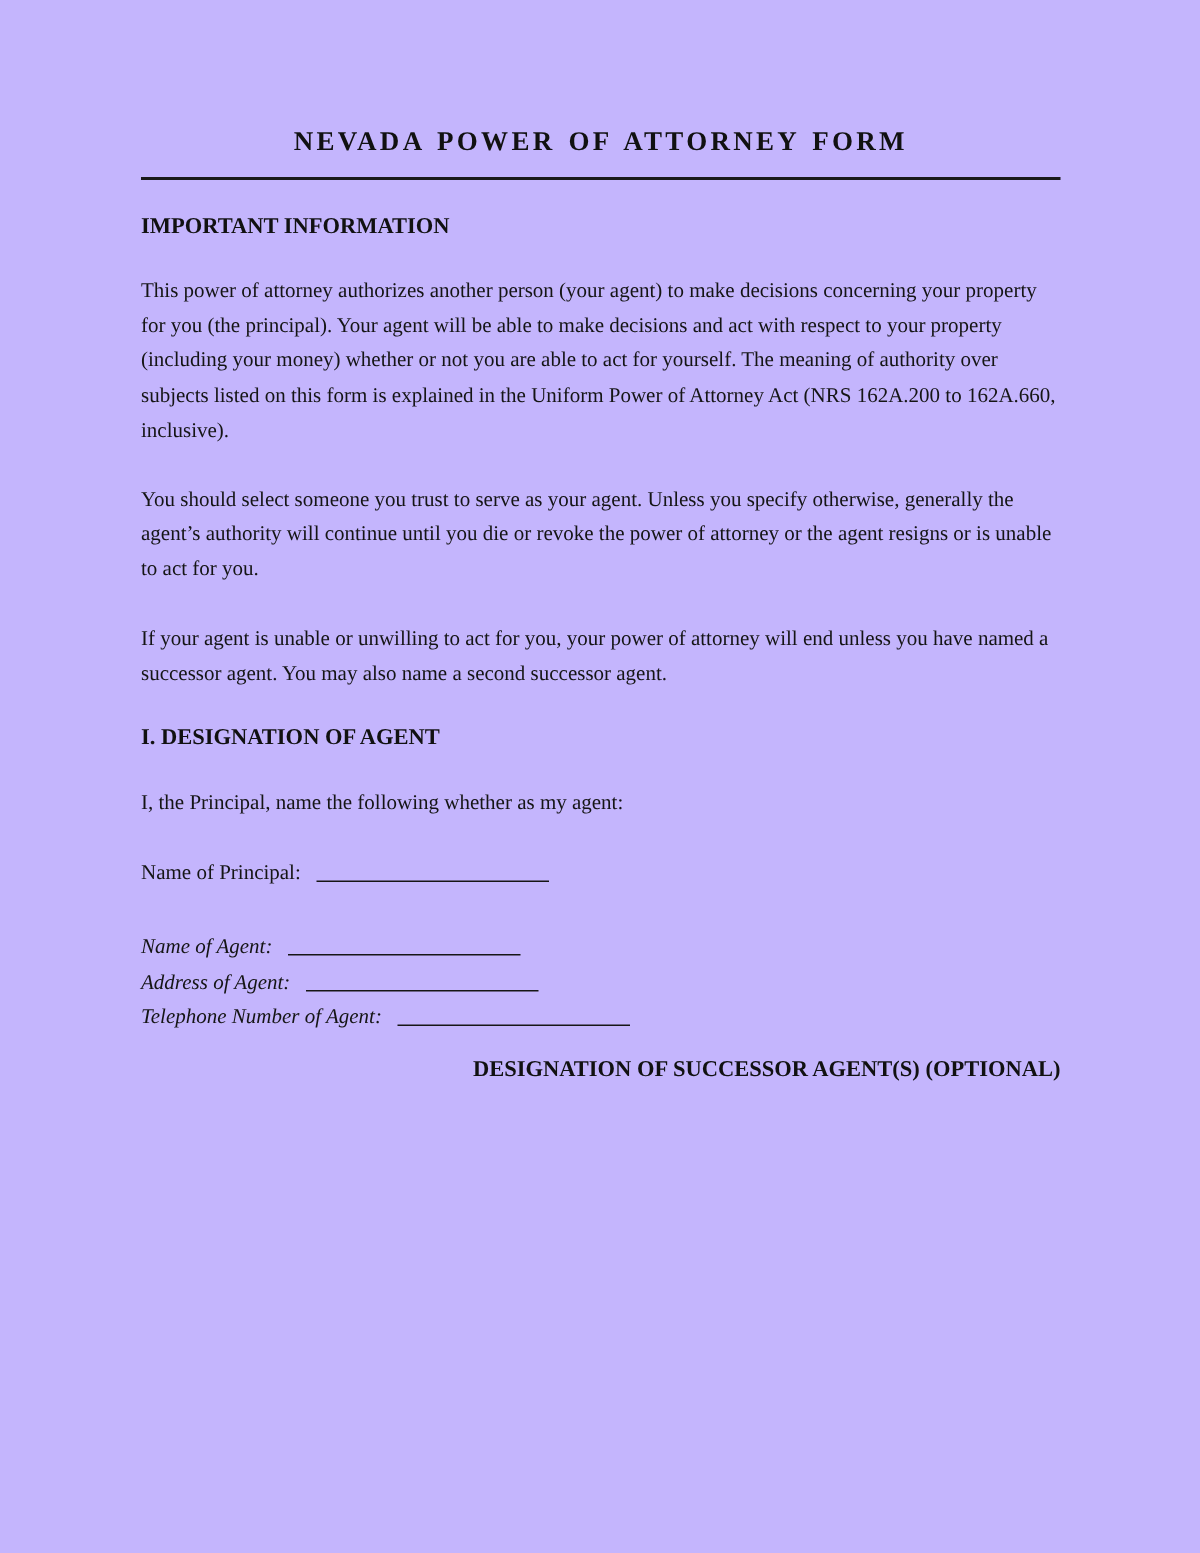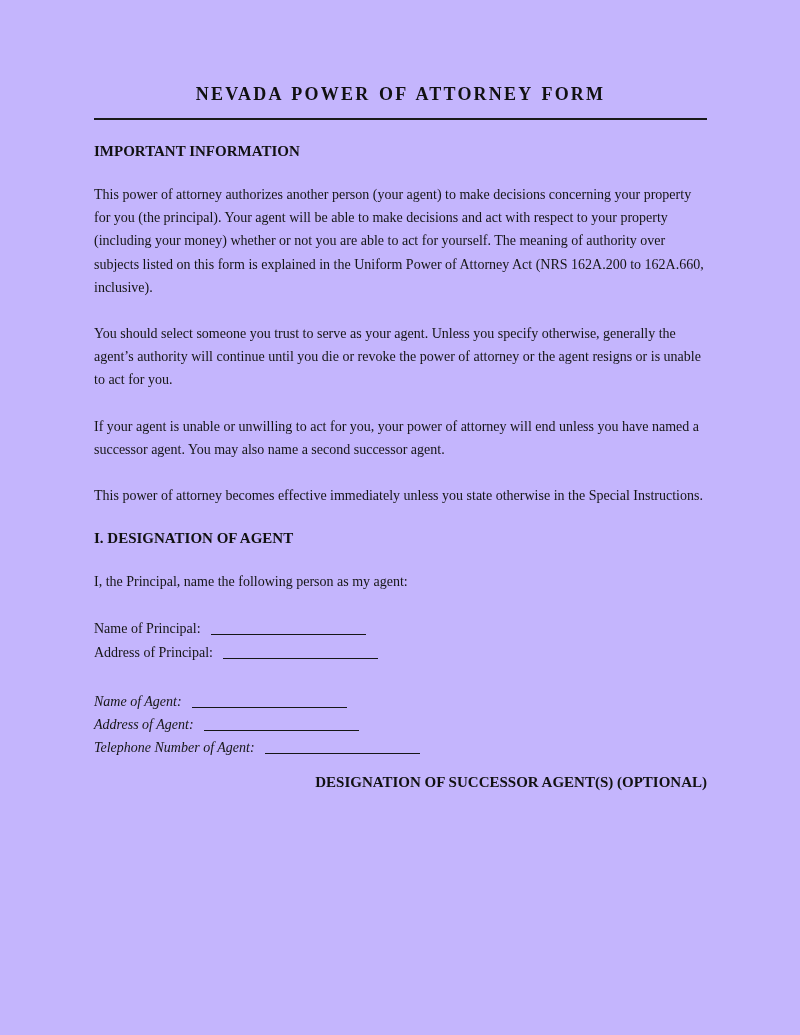--- a/index.html
+++ b/index.html
@@ -68,34 +68,29 @@
 
   <h2 class="heading first">IMPORTANT INFORMATION</h2>
 
   <p class="body">This power of attorney authorizes another person (your agent) to make decisions concerning your property for you (the principal). Your agent will be able to make decisions and act with respect to your property (including your money) whether or not you are able to act for yourself. The meaning of authority over subjects listed on this form is explained in the Uniform Power of Attorney Act (NRS 162A.200 to 162A.660, inclusive).</p>
 
 
   <p class="body">You should select someone you trust to serve as your agent. Unless you specify otherwise, generally the agent’s authority will continue until you die or revoke the power of attorney or the agent resigns or is unable to act for you.</p>
 
   <p class="body">If your agent is unable or unwilling to act for you, your power of attorney will end unless you have named a successor agent. You may also name a second successor agent.</p>
 
-  <p class="body">This power of attorney becomes effective immediately unless you state otherwise in the Special Instructions.</p>
 
 
   <h2 class="heading">I. DESIGNATION OF AGENT</h2>
 
-  <p class="body">I, the Principal, name the following person as my agent:</p>
+  <p class="body">I, the Principal, name the following whether as my agent:</p>
 
   <div class="field-group">
     <div class="field-row">
       <span>Name of Principal:</span>
-      <span class="blank-line"></span>
-    </div>
-    <div class="field-row">
-      <span>Address of Principal:</span>
       <span class="blank-line"></span>
     </div>
   </div>
 
   <div class="field-group agent">
     <div class="field-row">
       <span>Name of Agent:</span>
       <span class="blank-line"></span>
     </div>
     <div class="field-row">

